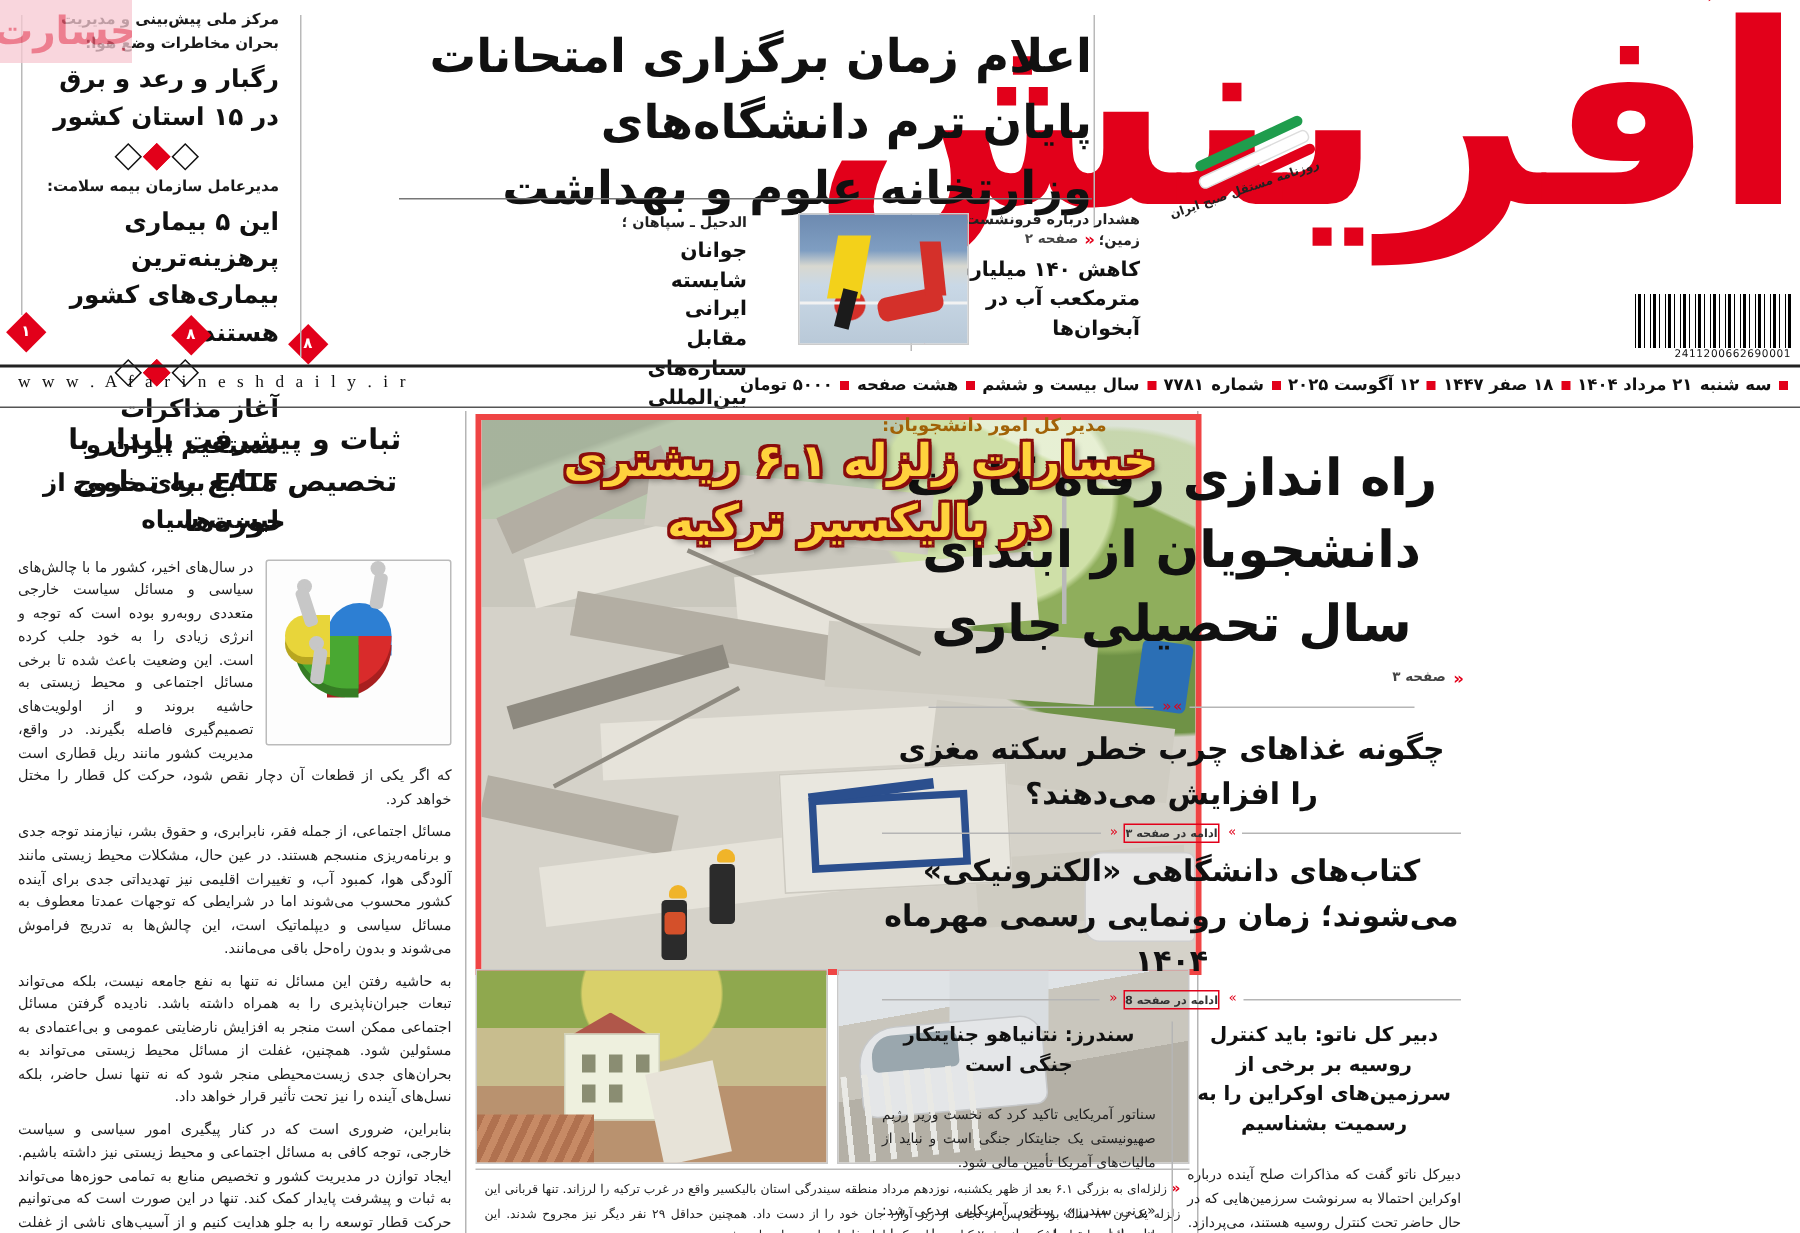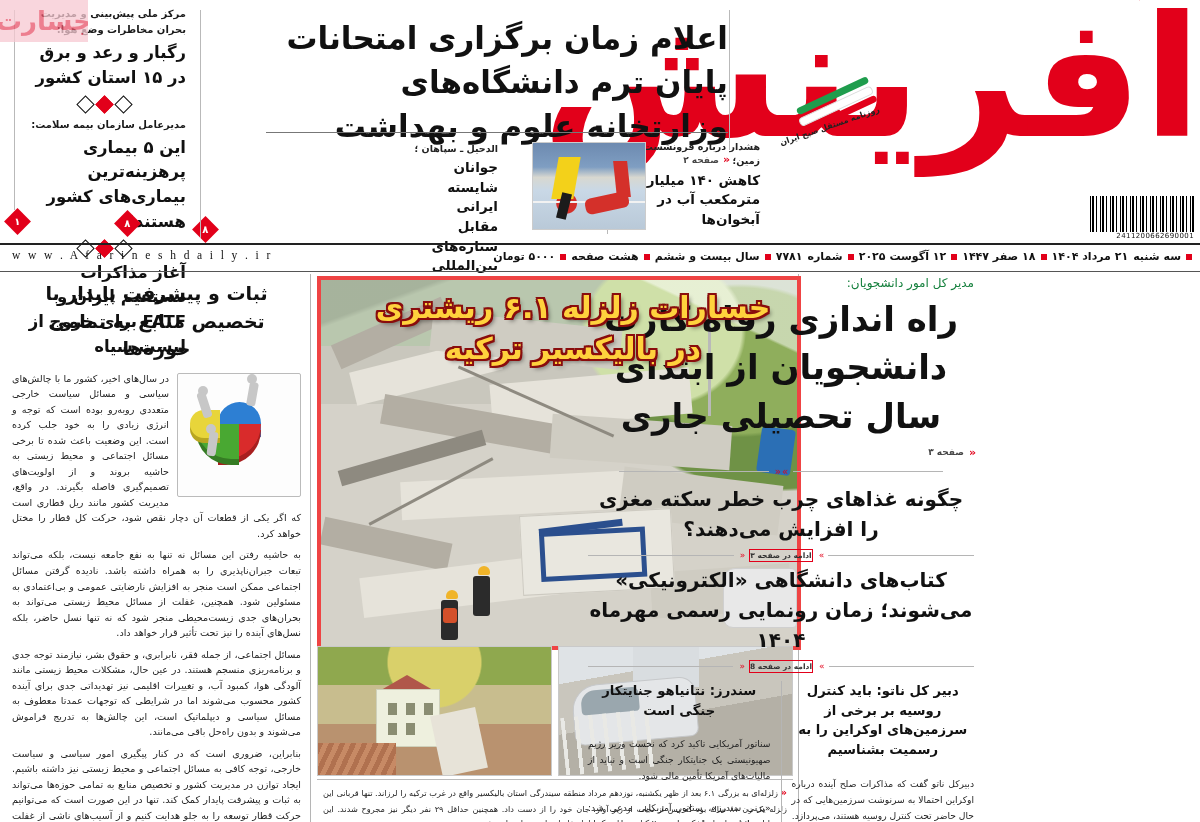--- a/index.html
+++ b/index.html
@@ -230,21 +230,21 @@
 
   .caption{
     position:absolute;left:4px;top:505px;width:476px;
     font-size:8.2px;line-height:1.75;text-align:justify;color:#222;
     box-sizing:border-box;padding:4px 6px 0 6px;border-top:1px solid #bbb;
   }
   .cap-chev{color:#e2001a;font-size:10px;font-weight:bold;}
 
   
   .col-right{position:absolute;right:4px;top:0;width:398px;height:548px;padding:0 6px;box-sizing:border-box;text-align:right;}
-  .lead-kicker{font-size:12px;font-weight:normal;text-align:right;color:#15803d;margin:2px 0 5px;}
+  .lead-kicker{font-size:12px;font-weight:bold;text-align:left;color:#a16207;margin:2px 0 5px;}
   .lead-head{
     font-size:34px;font-weight:bold;line-height:1.42;color:#111;text-align:center;
     letter-spacing:-.5px;
   }
   .lead-ref{display:flex;align-items:center;gap:5px;margin-top:6px;font-size:9px;font-weight:bold;color:#444;}
   .divider{margin:7px 0;text-align:center;color:#e2001a;font-size:10px;letter-spacing:-1px;}
   .divider .ln{display:inline-block;width:150px;height:1px;background:#b5b5b5;vertical-align:middle;margin:0 6px;}
   .sec-head{font-size:20px;font-weight:bold;line-height:1.5;text-align:center;color:#111;}
   .contref{
     display:flex;align-items:center;justify-content:center;gap:6px;margin:5px 0 3px;
@@ -406,22 +406,22 @@
         <div class="f1h"></div>
         <div class="fig f1"></div>
         <div class="f2h"></div>
         <div class="fig f2"></div>
         <div class="f3h"></div>
         <div class="fig f3"></div>
       </div>
 
       <div class="ed-body">
         <p>در سال‌های اخیر، کشور ما با چالش‌های سیاسی و مسائل سیاست خارجی متعددی روبه‌رو بوده است که توجه و انرژی زیادی را به خود جلب کرده است. این وضعیت باعث شده تا برخی مسائل اجتماعی و محیط زیستی به حاشیه بروند و از اولویت‌های تصمیم‌گیری فاصله بگیرند. در واقع، مدیریت کشور مانند ریل قطاری است که اگر یکی از قطعات آن دچار نقص شود، حرکت کل قطار را مختل خواهد کرد.</p>
+        <p>مسائل اجتماعی، از جمله فقر، نابرابری، و حقوق بشر، نیازمند توجه جدی و برنامه‌ریزی منسجم هستند. در عین حال، مشکلات محیط زیستی مانند آلودگی هوا، کمبود آب، و تغییرات اقلیمی نیز تهدیداتی جدی برای آینده کشور محسوب می‌شوند اما در شرایطی که توجهات عمدتا معطوف به مسائل سیاسی و دیپلماتیک است، این چالش‌ها به تدریج فراموش می‌شوند و بدون راه‌حل باقی می‌مانند.</p>
         <p>به حاشیه رفتن این مسائل نه تنها به نفع جامعه نیست، بلکه می‌تواند تبعات جبران‌ناپذیری را به همراه داشته باشد. نادیده گرفتن مسائل اجتماعی ممکن است منجر به افزایش نارضایتی عمومی و بی‌اعتمادی به مسئولین شود. همچنین، غفلت از مسائل محیط زیستی می‌تواند به بحران‌های جدی زیست‌محیطی منجر شود که نه تنها نسل حاضر، بلکه نسل‌های آینده را نیز تحت تأثیر قرار خواهد داد.</p>
-        <p>مسائل اجتماعی، از جمله فقر، نابرابری، و حقوق بشر، نیازمند توجه جدی و برنامه‌ریزی منسجم هستند. در عین حال، مشکلات محیط زیستی مانند آلودگی هوا، کمبود آب، و تغییرات اقلیمی نیز تهدیداتی جدی برای آینده کشور محسوب می‌شوند اما در شرایطی که توجهات عمدتا معطوف به مسائل سیاسی و دیپلماتیک است، این چالش‌ها به تدریج فراموش می‌شوند و بدون راه‌حل باقی می‌مانند.</p>
         <p>بنابراین، ضروری است که در کنار پیگیری امور سیاسی و سیاست خارجی، توجه کافی به مسائل اجتماعی و محیط زیستی نیز داشته باشیم. ایجاد توازن در مدیریت کشور و تخصیص منابع به تمامی حوزه‌ها می‌تواند به ثبات و پیشرفت پایدار کمک کند. تنها در این صورت است که می‌توانیم حرکت قطار توسعه را به جلو هدایت کنیم و از آسیب‌های ناشی از غفلت از بخش‌های کلیدی جامعه جلوگیری کنیم.</p>
       </div>
 
     </div>
 
     <div class="col-center">
 
       <div class="photo-main">
         <div class="rubble"></div>
         <div class="pole"></div>

